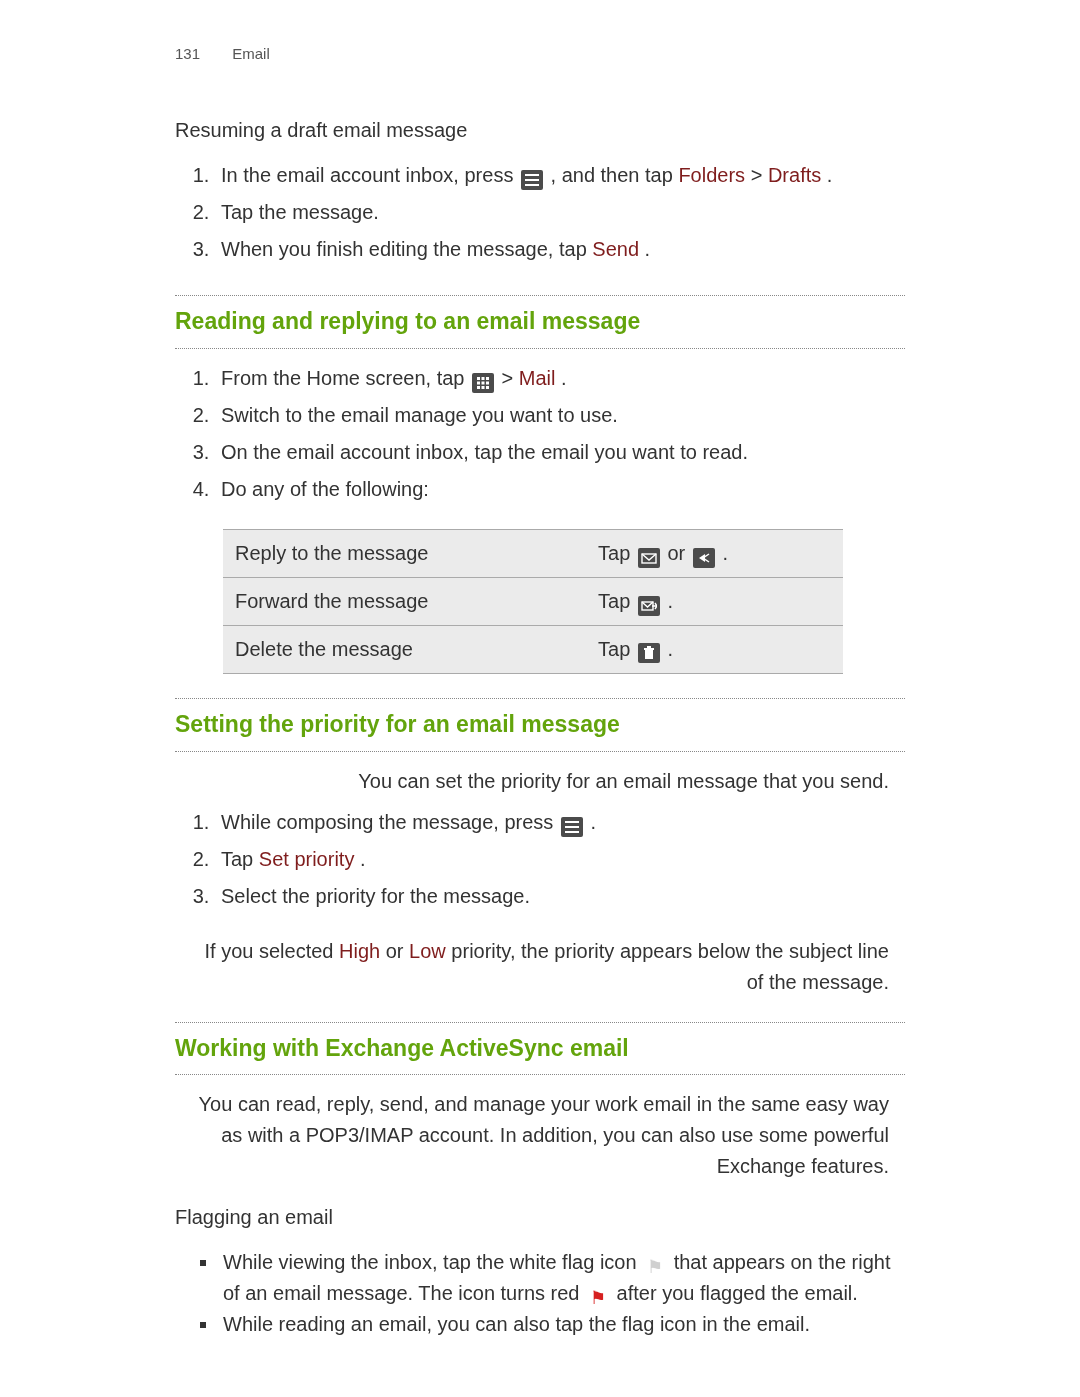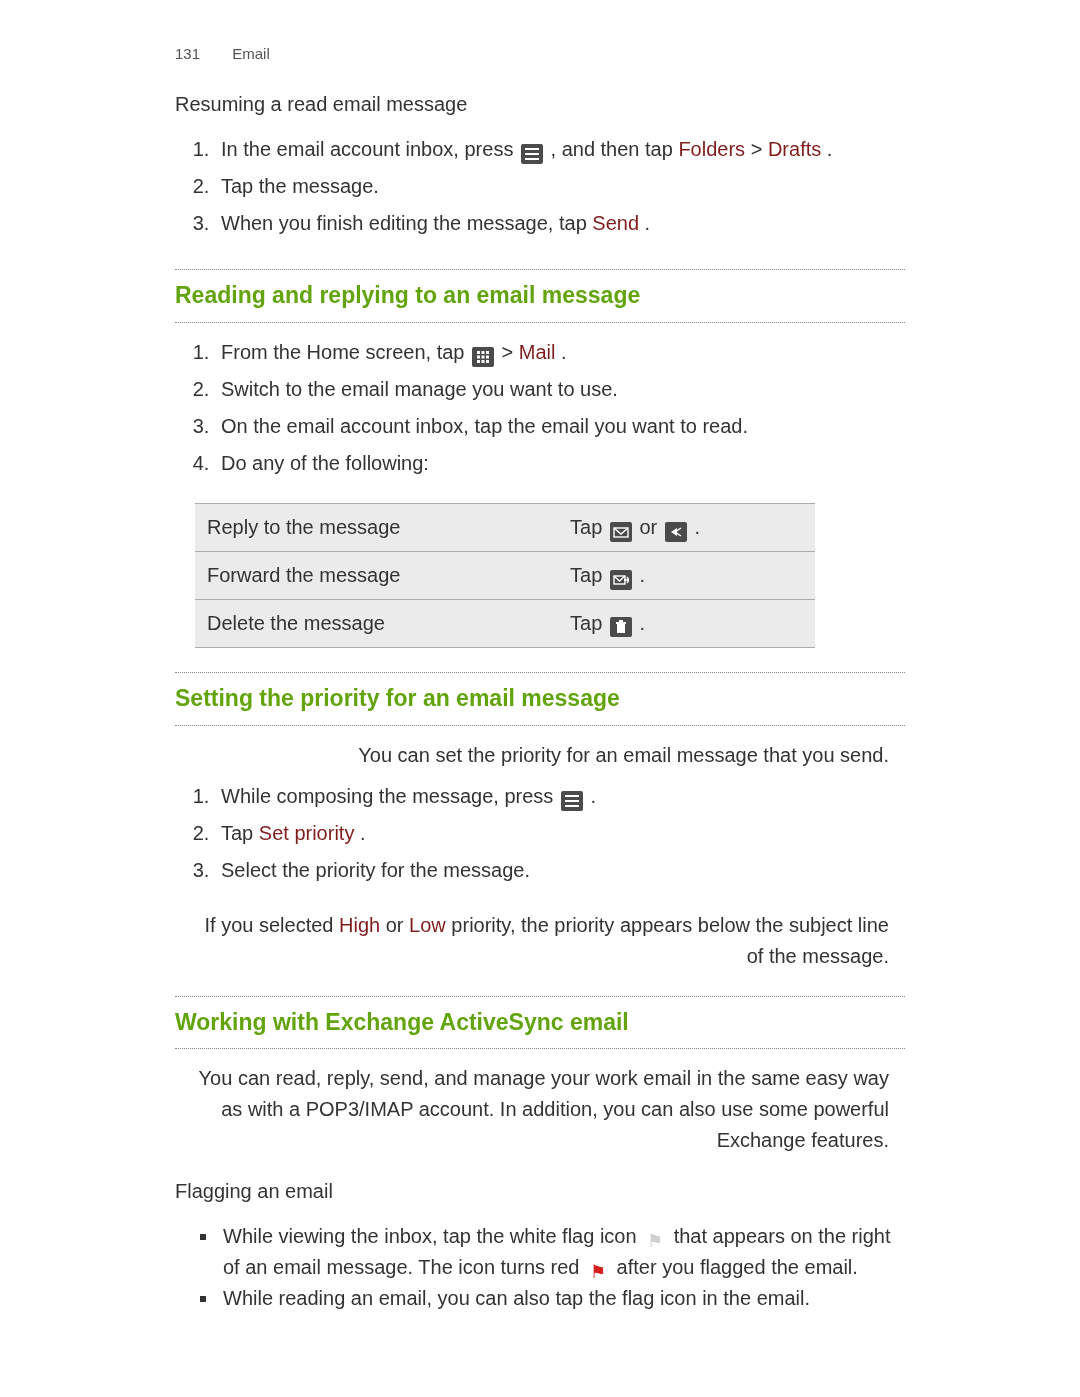--- a/index.html
+++ b/index.html
@@ -12,21 +12,21 @@
     font-size:20px;
     line-height:1.55;
   }
   .page{
     box-sizing:border-box;
     padding:42px 175px 50px 175px;
   }
   .meta-row{
     font-size:15px;
     color:#555;
-    margin-bottom:24px;
+    margin-bottom:50px;
   }
   .meta-row .pg{margin-right:28px;}
   .subhead{
     font-weight:400;
     margin:20px 0 14px 0;
     font-size:20px;
   }
   ol.steps{
     margin:6px 0 24px 0;
     padding-left:40px;
@@ -57,21 +57,21 @@
     margin:24px 0 14px 0;
   }
   .section-title-wrap.first{margin-top:30px;}
   p.body{margin:10px 16px;text-align:right;}
   strong{font-weight:400;color:#7f1d1d;}
 
   
   table.actions{
     border-collapse:collapse;
     width:100%;
-    margin:12px 0 4px 20px;
+    margin:12px 0 4px 48px;
     max-width:620px;
   }
   table.actions td{
     border-bottom:1px solid #aaa;
     background:#ebebeb;
     padding:8px 12px;
     vertical-align:middle;
   }
   table.actions tr:first-child td{border-top:1px solid #aaa;}
 
@@ -94,21 +94,21 @@
 </head>
 <body>
 
 <div class="page">
 
   <div class="meta-row">
     <span class="pg">131</span>
     <span>Email</span>
   </div>
 
-  <div class="subhead">Resuming a read email message</div>
+  <div class="subhead">Resuming a draft email message</div>
   <ol class="steps">
     <li>
       <span>In the email account inbox, press </span>
       <span class="ico">
         <svg width="14" height="12" viewBox="0 0 14 12">
             <g stroke="#fff" stroke-width="2">
               <line x1="0" y1="1" x2="14" y2="1"></line>
               <line x1="0" y1="6" x2="14" y2="6"></line>
               <line x1="0" y1="11" x2="14" y2="11"></line>
             </g>

